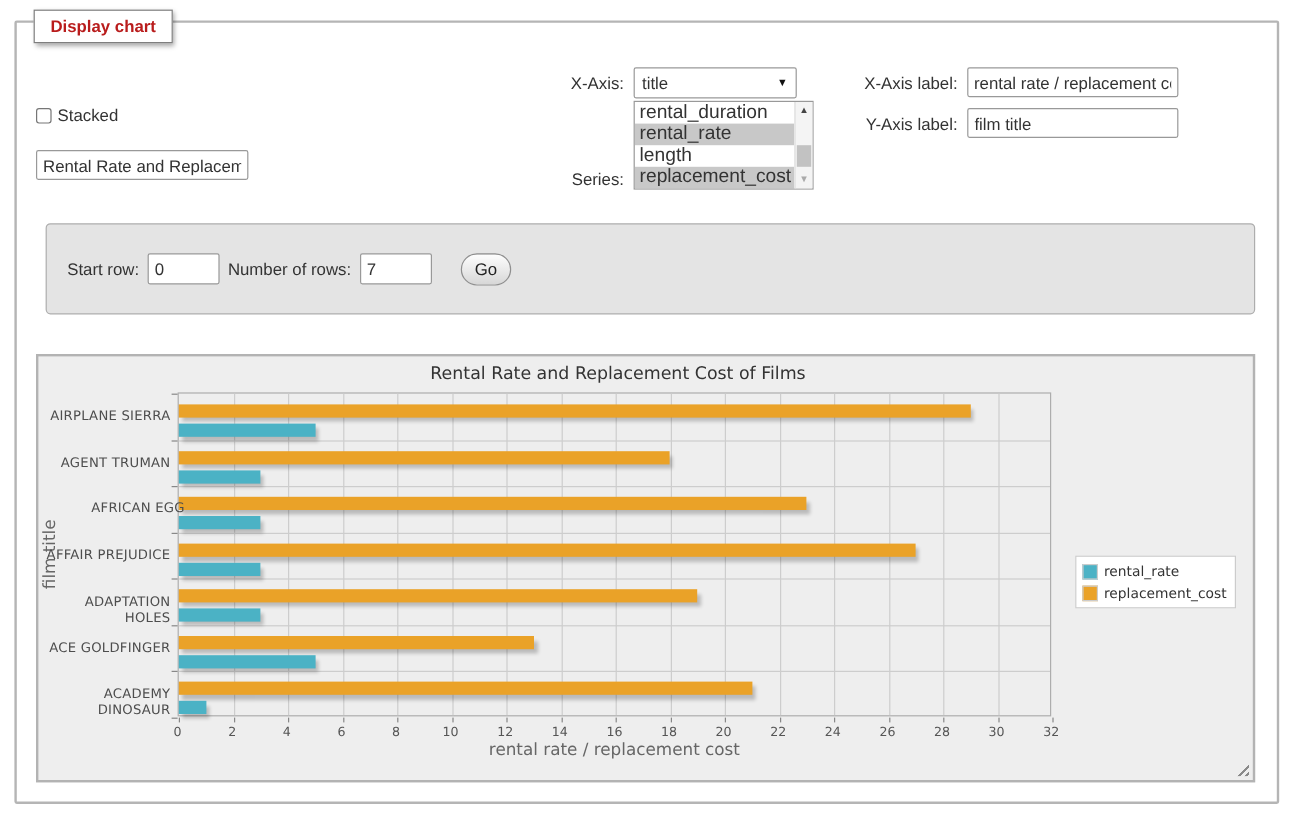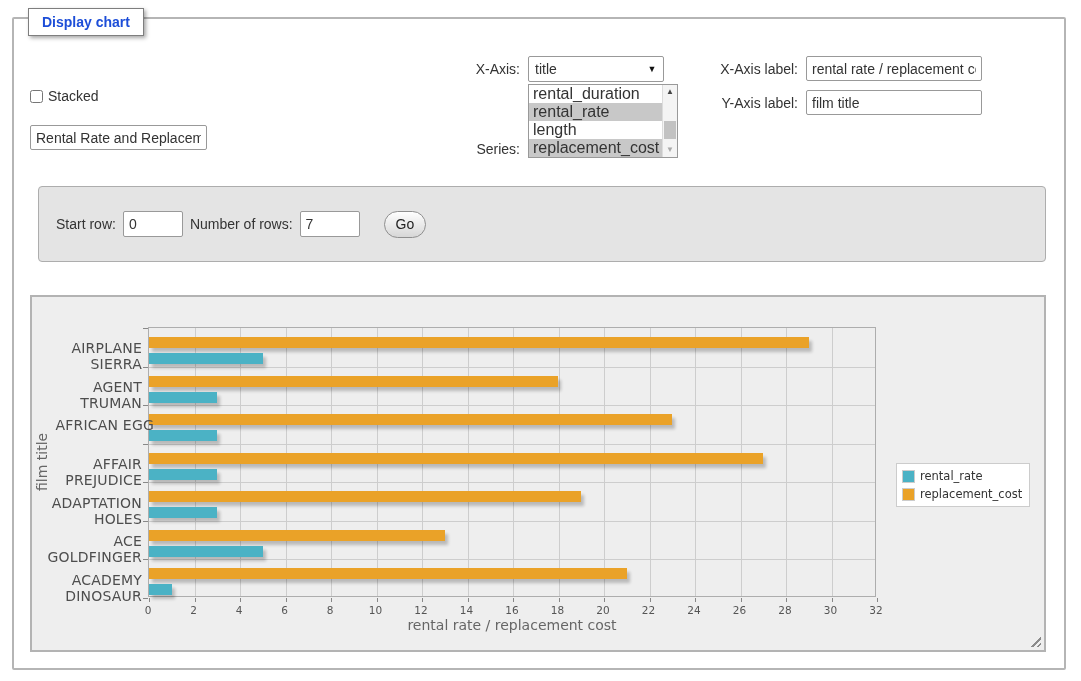--- a/index.html
+++ b/index.html
@@ -4,21 +4,21 @@
 <style>
   * { margin:0; padding:0; box-sizing:border-box; }
   body { background:#fff; font-family:"Liberation Sans", sans-serif; }
   .page { position:relative; width:1081px; height:681px; background:#fff; overflow:hidden; color:#333; }
 
   
   .outer { position:absolute; left:12px; top:17px; width:1054px; height:653px;
            border:2px solid #b5b5b5; border-radius:2px; background:#fff; }
   .panel-legend { position:absolute; left:28px; top:8px; z-index:5; background:#fff;
            border:1px solid #7e7e7e; padding:5px 13px; font-size:14px; font-weight:bold;
-           color:#1d4ed8; box-shadow:2px 2px 4px rgba(0,0,0,0.35); }
+           color:#b91c1c; box-shadow:2px 2px 4px rgba(0,0,0,0.35); }
 
   
   .radio-group { position:absolute; left:30px; top:55px; display:flex; gap:11px; align-items:center; font-size:14px; }
   .radio-item { display:flex; align-items:center; gap:4px; cursor:default; }
   .radio-item input { width:13px; height:13px; }
   .stacked-row { position:absolute; left:30px; top:88px; display:flex; align-items:center; gap:5px; font-size:14px; }
   .stacked-row input { width:13px; height:13px; }
   .text-input { border:1px solid #999; border-radius:2px; background:#fff; font-family:"Liberation Sans",sans-serif;
                 font-size:14px; color:#333; padding:0 5px; height:25px; }
   .chart-title-input { position:absolute; left:30px; top:125px; width:177px; }
@@ -65,21 +65,21 @@
               background:#eeeeee; border:2px solid #b3b3b3; font-family:"DejaVu Sans", sans-serif; }
   .chart-title { position:absolute; left:0; top:7px; width:966px; text-align:center;
                  font-size:14.5px; color:#333; }
   .grid { position:absolute; left:116px; top:30px; width:728px; height:270px;
           border:1px solid #adadad; }
   .gridline-v { position:absolute; top:0; width:1px; height:100%; background:#cdcdcd; }
   .gridline-h { position:absolute; left:0; height:1px; width:100%; background:#cdcdcd; }
   .tickmark-x { position:absolute; width:1px; height:4px; background:#888; top:270px; }
   .tickmark-y { position:absolute; width:5px; height:1px; background:#888; left:-6px; }
   .bar { position:absolute; left:0; height:11px; box-shadow:3px 4px 3px rgba(0,0,0,0.22); }
-  .cat-label { position:absolute; left:0; width:110px; text-align:right; font-size:14px;
+  .cat-label { position:absolute; left:0; width:110px; text-align:right; font-size:11px;
                color:#4d4d4d; letter-spacing:0.2px; }
   .xtick-label { position:absolute; transform:translateX(-50%); font-size:10.5px; color:#555; }
   .x-axis-title { position:absolute; left:116px; width:728px; top:320px; text-align:center;
                   font-size:14px; color:#666; }
   .y-axis-title { position:absolute; left:2px; top:105px; height:120px; width:16px;
                   writing-mode:vertical-rl; transform:rotate(180deg); display:flex; align-items:center;
                   justify-content:center; font-size:14px; color:#666; }
   .chart-legend { position:absolute; left:864px; top:166px; background:#fff; border:1px solid #ccc;
                   padding:5px 7px 5px 5px; display:flex; flex-direction:column; gap:4px; }
   .legend-row { display:flex; align-items:center; gap:5px; }
@@ -134,20 +134,21 @@
     <div class="inner">
       <label>Start row:</label>
       <input class="text-input num-input" value="0" style="">
       <label>Number of rows:</label>
       <input class="text-input num-input" value="7" style="">
       <button class="go-button">Go</button>
     </div>
   </div>
 
   <div class="chartbox">
+    <div class="chart-title">Rental Rate and Replacement Cost of Films</div>
     <div class="y-axis-title">film title</div>
     <div class="grid">
         <div class="gridline-v" style="left: 45.5px;"></div>
         <div class="gridline-v" style="left: 91px;"></div>
         <div class="gridline-v" style="left: 136.5px;"></div>
         <div class="gridline-v" style="left: 182px;"></div>
         <div class="gridline-v" style="left: 227.5px;"></div>
         <div class="gridline-v" style="left: 273px;"></div>
         <div class="gridline-v" style="left: 318.5px;"></div>
         <div class="gridline-v" style="left: 364px;"></div>

